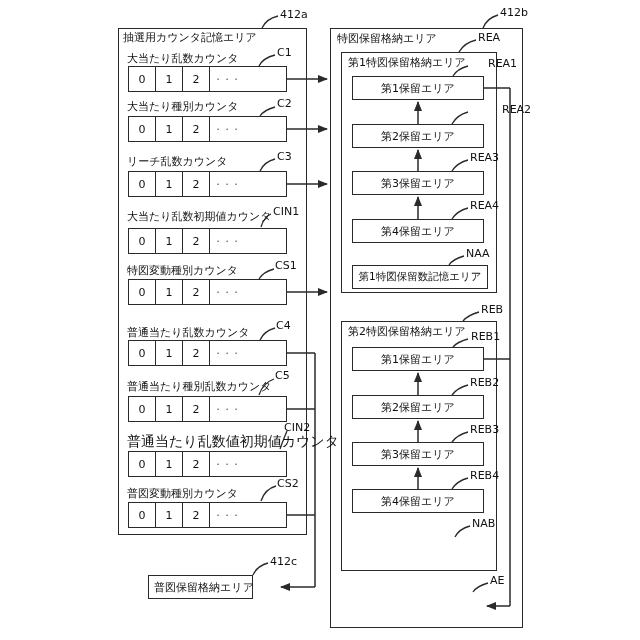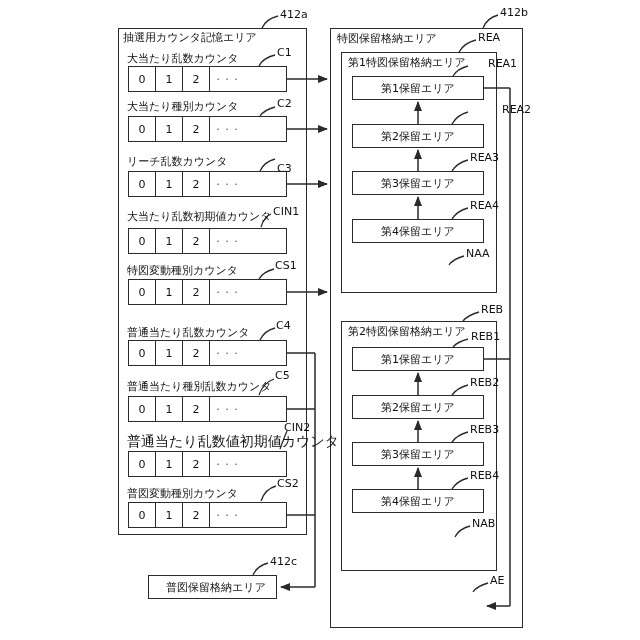--- a/index.html
+++ b/index.html
@@ -169,32 +169,33 @@
     <div class="cell">0</div>
     <div class="cell">1</div>
     <div class="cell">2</div>
     <div class="dots">・・・</div>
   </div>
 
   <div class="hbox" style="top:76px;">第1保留エリア</div>
   <div class="hbox" style="top:124px;">第2保留エリア</div>
   <div class="hbox" style="top:171px;">第3保留エリア</div>
   <div class="hbox" style="top:219px;">第4保留エリア</div>
+  <div class="hbox wide" style="top:265px;">第1特図保留数記憶エリア</div>
 
   <div class="hbox" style="top:347px;">第1保留エリア</div>
   <div class="hbox" style="top:395px;">第2保留エリア</div>
   <div class="hbox" style="top:442px;">第3保留エリア</div>
   <div class="hbox" style="top:489px;">第4保留エリア</div>
 
-  <div class="hbox" style="left:148px;top:575px;width:129px;height:24px;padding-left:7px;">普図保留格納エリア</div>
+  <div class="hbox" style="left:148px;top:575px;width:105px;height:24px;padding-left:7px;">普図保留格納エリア</div>
 
   <div class="ref" style="left:280px;top:9px;">412a</div>
   <div class="ref" style="left:277px;top:47px;">C1</div>
   <div class="ref" style="left:277px;top:98px;">C2</div>
-  <div class="ref" style="left:277px;top:151px;margin-top:12px;">C3</div>
+  <div class="ref" style="left:277px;top:151px;">C3</div>
   <div class="ref" style="left:273px;top:206px;">CIN1</div>
   <div class="ref" style="left:275px;top:260px;">CS1</div>
   <div class="ref" style="left:276px;top:320px;">C4</div>
   <div class="ref" style="left:275px;top:370px;">C5</div>
   <div class="ref" style="left:284px;top:422px;">CIN2</div>
   <div class="ref" style="left:277px;top:478px;">CS2</div>
   <div class="ref" style="left:270px;top:556px;">412c</div>
 
   <div class="ref" style="left:500px;top:7px;">412b</div>
   <div class="ref" style="left:478px;top:32px;">REA</div>

